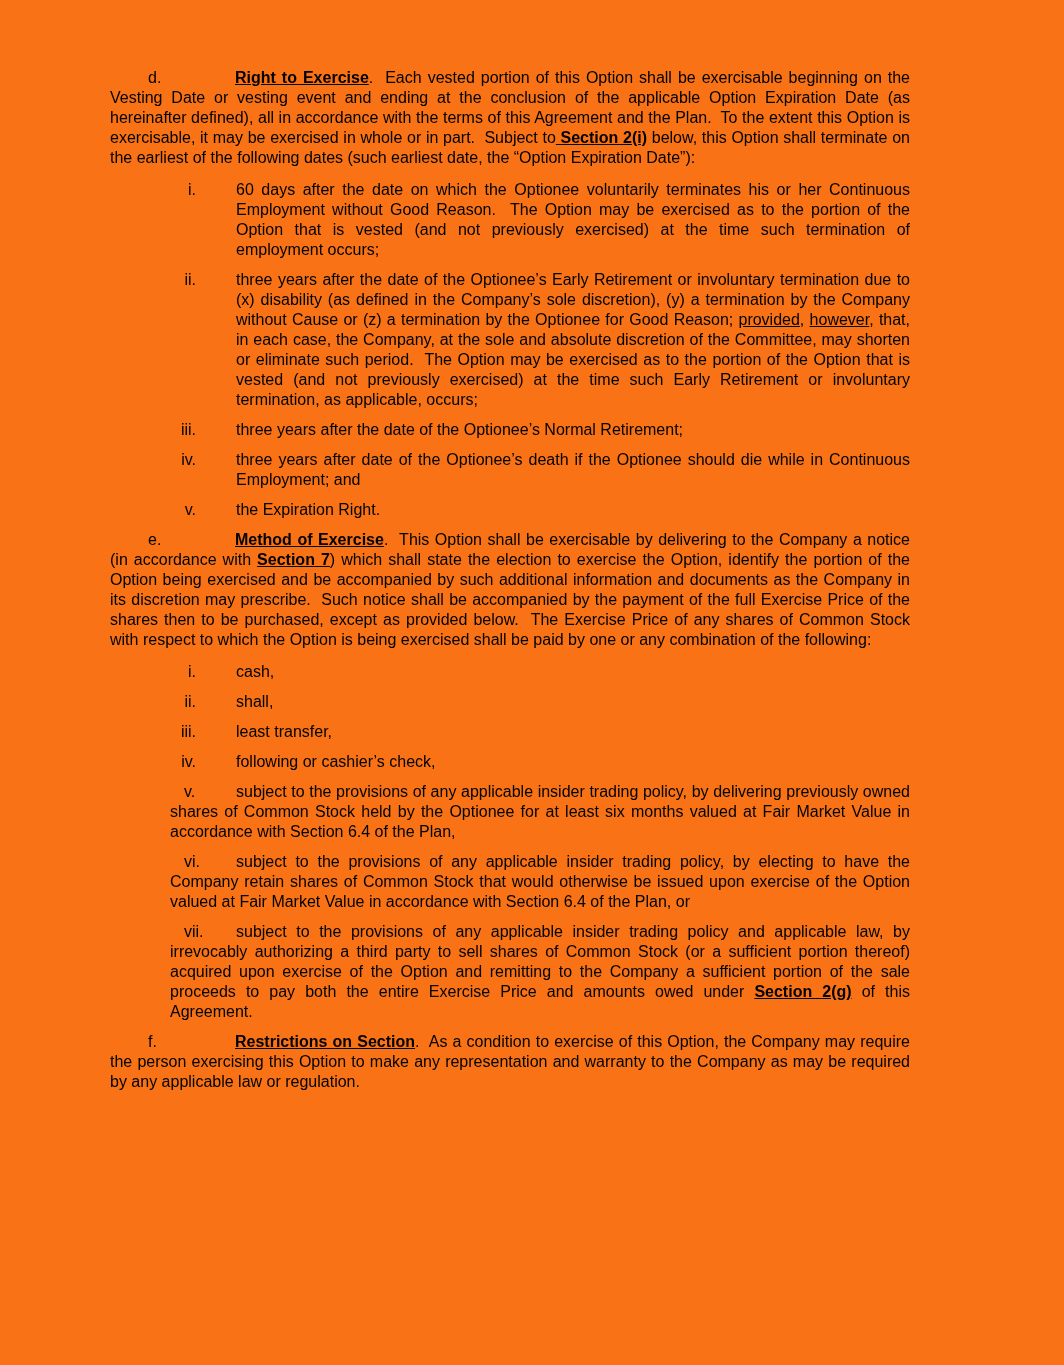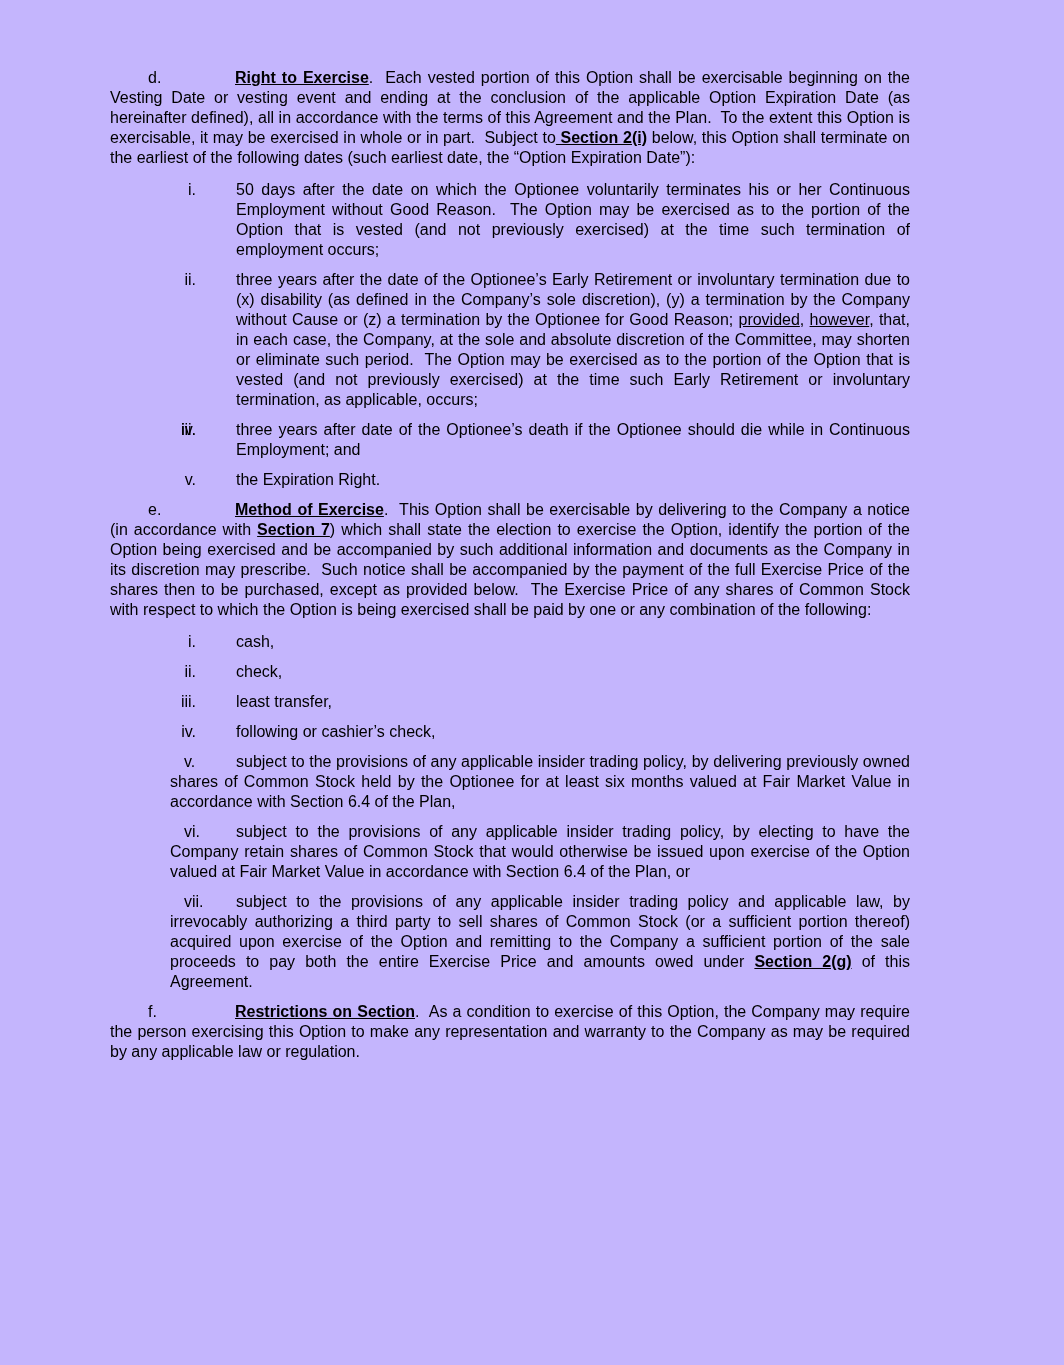--- a/index.html
+++ b/index.html
@@ -4,21 +4,21 @@
 <style>
   html, body {
     margin: 0;
     padding: 0;
     background: #ffffff;
   }
   .page {
     position: relative;
     width: 1064px;
     height: 1365px;
-    background: #c4b5fd;
+    background: #f97316;
     color: #000000;
     font-family: "Liberation Sans", sans-serif;
     font-size: 16px;
     line-height: 20px;
     box-sizing: border-box;
     padding: 68px 154px 0 110px;
     overflow: hidden;
   }
   .para {
     text-align: justify;
@@ -69,35 +69,35 @@
     white-space: pre;
   }
 </style>
 </head>
 <body>
 
 <div class="page">
 
   <p class="para"><span class="pmark">d.</span><span class="hd">Right to Exercise</span><span>.  Each vested portion of this Option shall be exercisable beginning on the Vesting Date or vesting event and ending at the conclusion of the applicable Option Expiration Date (as hereinafter defined), all in accordance with the terms of this Agreement and the Plan.  To the extent this Option is exercisable, it may be exercised in whole or in part.  Subject to</span><span class="hd"> Section 2(i)</span><span> below, this Option shall terminate on the earliest of the following dates (such earliest date, the “Option Expiration Date”):</span></p>
 
-  <div class="li1"><span class="lmark">i.</span><span>50 days after the date on which the Optionee voluntarily terminates his or her Continuous Employment without Good Reason.  The Option may be exercised as to the portion of the Option that is vested (and not previously exercised) at the time such termination of employment occurs;</span></div>
+  <div class="li1"><span class="lmark">i.</span><span>60 days after the date on which the Optionee voluntarily terminates his or her Continuous Employment without Good Reason.  The Option may be exercised as to the portion of the Option that is vested (and not previously exercised) at the time such termination of employment occurs;</span></div>
 
   <div class="li1"><span class="lmark">ii.</span><span>three years after the date of the Optionee’s Early Retirement or involuntary termination due to (x) disability (as defined in the Company’s sole discretion), (y) a termination by the Company without Cause or (z) a termination by the Optionee for Good Reason; </span><span class="ul">provided</span><span>, </span><span class="ul">however</span><span>, that, in each case, the Company, at the sole and absolute discretion of the Committee, may shorten or eliminate such period.  The Option may be exercised as to the portion of the Option that is vested (and not previously exercised) at the time such Early Retirement or involuntary termination, as applicable, occurs;</span></div>
 
-  <div class="li1"><span class="lmark">iii.</span></div>
+  <div class="li1"><span class="lmark">iii.</span><span>three years after the date of the Optionee’s Normal Retirement;</span></div>
 
   <div class="li1"><span class="lmark">iv.</span><span>three years after date of the Optionee’s death if the Optionee should die while in Continuous Employment; and</span></div>
 
   <div class="li1"><span class="lmark">v.</span><span>the Expiration Right.</span></div>
 
   <p class="para"><span class="pmark">e.</span><span class="hd">Method of Exercise</span><span>.  This Option shall be exercisable by delivering to the Company a notice (in accordance with </span><span class="hd">Section 7</span><span>) which shall state the election to exercise the Option, identify the portion of the Option being exercised and be accompanied by such additional information and documents as the Company in its discretion may prescribe.  Such notice shall be accompanied by the payment of the full Exercise Price of the shares then to be purchased, except as provided below.  The Exercise Price of any shares of Common Stock with respect to which the Option is being exercised shall be paid by one or any combination of the following:</span></p>
 
   <div class="li1"><span class="lmark">i.</span><span>cash,</span></div>
 
-  <div class="li1"><span class="lmark">ii.</span><span>check,</span></div>
+  <div class="li1"><span class="lmark">ii.</span><span>shall,</span></div>
 
   <div class="li1"><span class="lmark">iii.</span><span>least transfer,</span></div>
 
   <div class="li1"><span class="lmark">iv.</span><span>following or cashier’s check,</span></div>
 
   <div class="li2"><span class="lmark2">v.</span><span>subject to the provisions of any applicable insider trading policy, by delivering previously owned shares of Common Stock held by the Optionee for at least six months valued at Fair Market Value in accordance with Section 6.4 of the Plan,</span></div>
 
   <div class="li2"><span class="lmark2">vi.</span><span>subject to the provisions of any applicable insider trading policy, by electing to have the Company retain shares of Common Stock that would otherwise be issued upon exercise of the Option valued at Fair Market Value in accordance with Section 6.4 of the Plan, or</span></div>
 
   <div class="li2"><span class="lmark2">vii.</span><span>subject to the provisions of any applicable insider trading policy and applicable law, by irrevocably authorizing a third party to sell shares of Common Stock (or a sufficient portion thereof) acquired upon exercise of the Option and remitting to the Company a sufficient portion of the sale proceeds to pay both the entire Exercise Price and amounts owed under </span><span class="hd">Section 2(g)</span><span> of this Agreement.</span></div>

